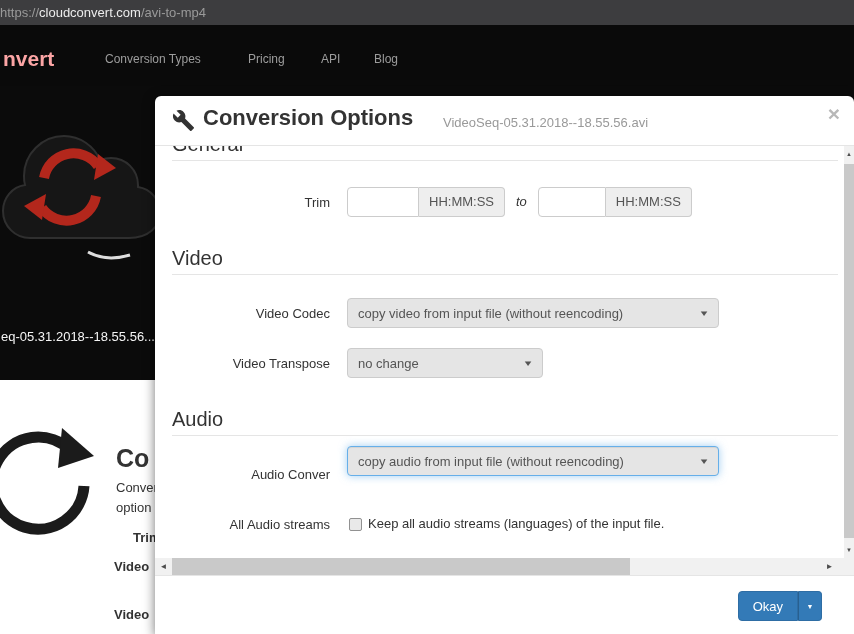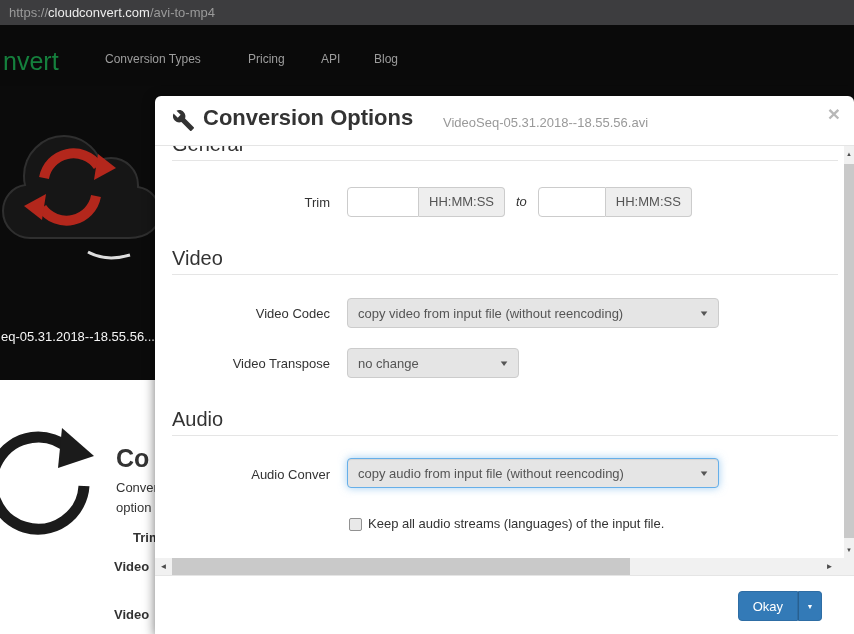--- a/index.html
+++ b/index.html
@@ -1,26 +1,26 @@
 <!DOCTYPE html>
 <html><head>
 <meta charset="utf-8">
 <style>
   html,body{margin:0;padding:0;}
   .screen{position:relative;width:854px;height:634px;overflow:hidden;background:#fff;
           font-family:"Liberation Sans","DejaVu Sans",sans-serif;-webkit-font-smoothing:antialiased;}
 
   
   .urlbar{position:absolute;top:0;left:0;width:854px;height:25px;background:#3d3d3f;
-          font-size:13px;line-height:25px;padding-left:9px;box-sizing:border-box;color:#9a9a9a;}
+          font-size:13px;line-height:25px;box-sizing:border-box;color:#9a9a9a;}
   .urlbar .host{color:#ededed;}
 
   
   .navbar{position:absolute;top:25px;left:0;width:854px;height:61px;background:#0a0a0a;}
-  .brand{position:absolute;left:3px;top:22px;font-size:25px;font-weight:normal;color:#15803d;}
+  .brand{position:absolute;left:3px;top:22px;font-size:21px;font-weight:bold;color:#fca5a5;}
   .nav-item{position:absolute;top:27px;font-size:12px;color:#9d9d9d;cursor:pointer;}
   .nav-0{left:105px}.nav-1{left:248px}.nav-2{left:321px}.nav-3{left:374px}
 
   
   .hero{position:absolute;top:86px;left:0;width:854px;height:294px;background:#0b0b0b;overflow:hidden;}
   .cloud{position:absolute;left:-8px;top:6px;}
   .filename{position:absolute;left:1px;top:243px;color:#f5f5f5;font-size:13px;white-space:nowrap;}
 
   
   .panel{position:absolute;top:380px;left:0;width:854px;height:254px;background:#fff;overflow:hidden;}
@@ -62,22 +62,22 @@
   .trim-input2{width:68px;}
   .addon{height:30px;box-sizing:border-box;border:1px solid #ccc;border-left:0;background:#eee;color:#555;
          font-size:13px;line-height:28px;padding:0 10px;border-radius:0 4px 4px 0;white-space:nowrap;}
   .to{line-height:30px;margin:0 11px;color:#333;font-style:italic;}
 
   .select{position:absolute;height:30px;box-sizing:border-box;border:1px solid #ccc;border-radius:4px;
           background:#e5e5e5;display:flex;align-items:center;padding:0 10px;color:#555;cursor:pointer;}
   .sel-text{flex:1;overflow:hidden;white-space:nowrap;font-size:13px;}
   .sel-caret{font-size:8px;color:#555;margin-left:8px;transform:scaleX(1.4);}
   .sel-vcodec{left:192px;top:152px;width:372px;}
-  .sel-vtrans{left:192px;top:202px;width:172px;}
-  .sel-acodec{left:192px;top:312px;width:372px;border-color:#66afe9;
+  .sel-vtrans{left:192px;top:202px;width:196px;}
+  .sel-acodec{left:192px;top:300px;width:372px;border-color:#66afe9;
               box-shadow:inset 0 1px 1px rgba(0,0,0,.075),0 0 8px rgba(102,175,233,.6);}
 
   .checkbox{position:absolute;left:194px;top:372px;width:13px;height:13px;border:1px solid #919191;
             background:#e9e9e9;border-radius:2px;cursor:pointer;box-sizing:border-box;}
   .chk-text{position:absolute;left:213px;top:370px;font-size:13px;color:#333;white-space:nowrap;}
 
   
   .hscroll{position:absolute;left:0;top:462px;width:683px;height:17px;display:flex;background:#f1f1f1;}
   .h-arrow{width:17px;height:17px;font-size:8px;line-height:17px;text-align:center;color:#4d4d4d;cursor:pointer;}
   .h-track{flex:1;position:relative;}
@@ -176,20 +176,21 @@
       </div>
 
       <div class="sec sec-audio">Audio</div>
 
       <div class="lbl lbl-acodec">Audio Conver</div>
       <div class="select sel-acodec">
         <span class="sel-text">copy audio from input file (without reencoding)</span>
         <span class="sel-caret">▼</span>
       </div>
 
+      <div class="lbl lbl-streams">All Audio streams</div>
       <span class="checkbox"></span>
       <div class="chk-text">Keep all audio streams (languages) of the input file.</div>
     </div>
 
     <div class="hscroll">
       <div class="h-arrow">◄</div>
       <div class="h-track">
         <div class="h-thumb"></div>
       </div>
       <div class="h-arrow">►</div>

